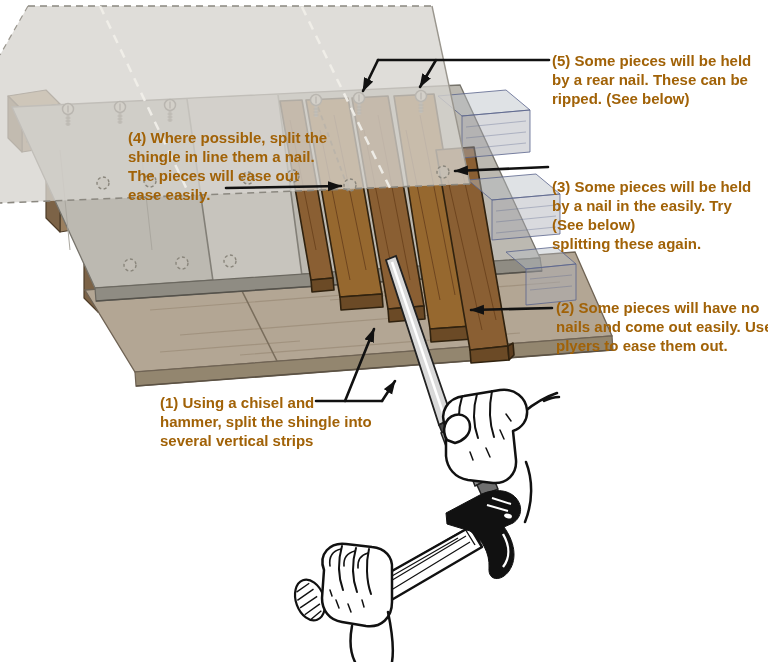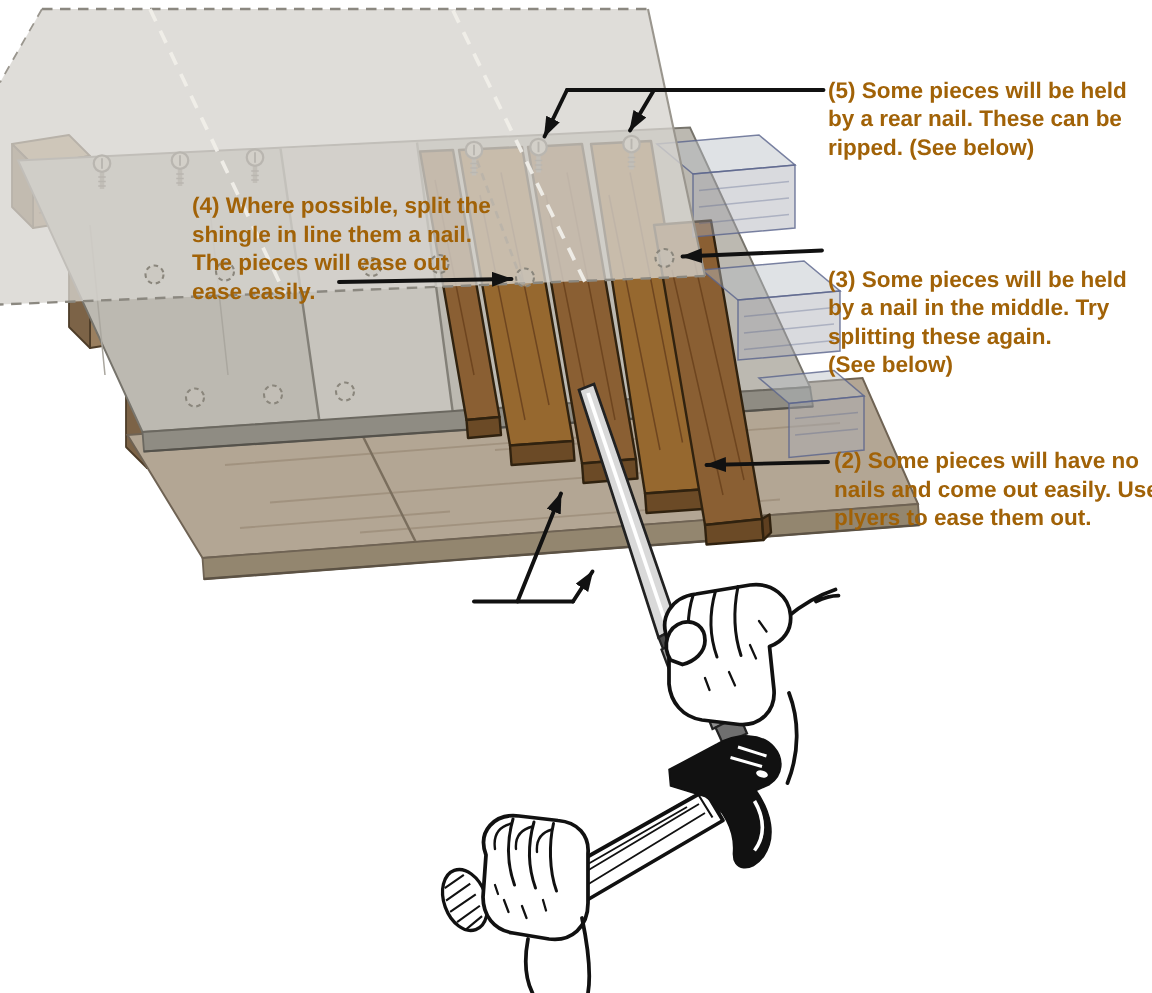--- a/index.html
+++ b/index.html
@@ -232,25 +232,30 @@
 </div>
 
 <div class="ann" style="left:552px;top:51px;">
   <div>(5) Some pieces will be held</div>
   <div>by a rear nail. These can be</div>
   <div>ripped. (See below)</div>
 </div>
 
 <div class="ann" style="left:552px;top:158px;margin-top:19px;">
   <div>(3) Some pieces will be held</div>
-  <div>by a nail in the middle. Try</div>
+  <div>by a nail in the easily. Try</div>
+  <div>(See below)</div>
   <div>splitting these again.</div>
-  <div>(See below)</div>
 </div>
 
 <div class="ann" style="left:556px;top:298px;">
   <div>(2) Some pieces will have no</div>
   <div>nails and come out easily. Use</div>
   <div>plyers to ease them out.</div>
 </div>
 
+<div class="ann" style="left:160px;top:393px;">
+  <div>(1) Using a chisel and</div>
+  <div>hammer, split the shingle into</div>
+  <div>several vertical strips</div>
+</div>
 
 </div>
 
 </body></html>

